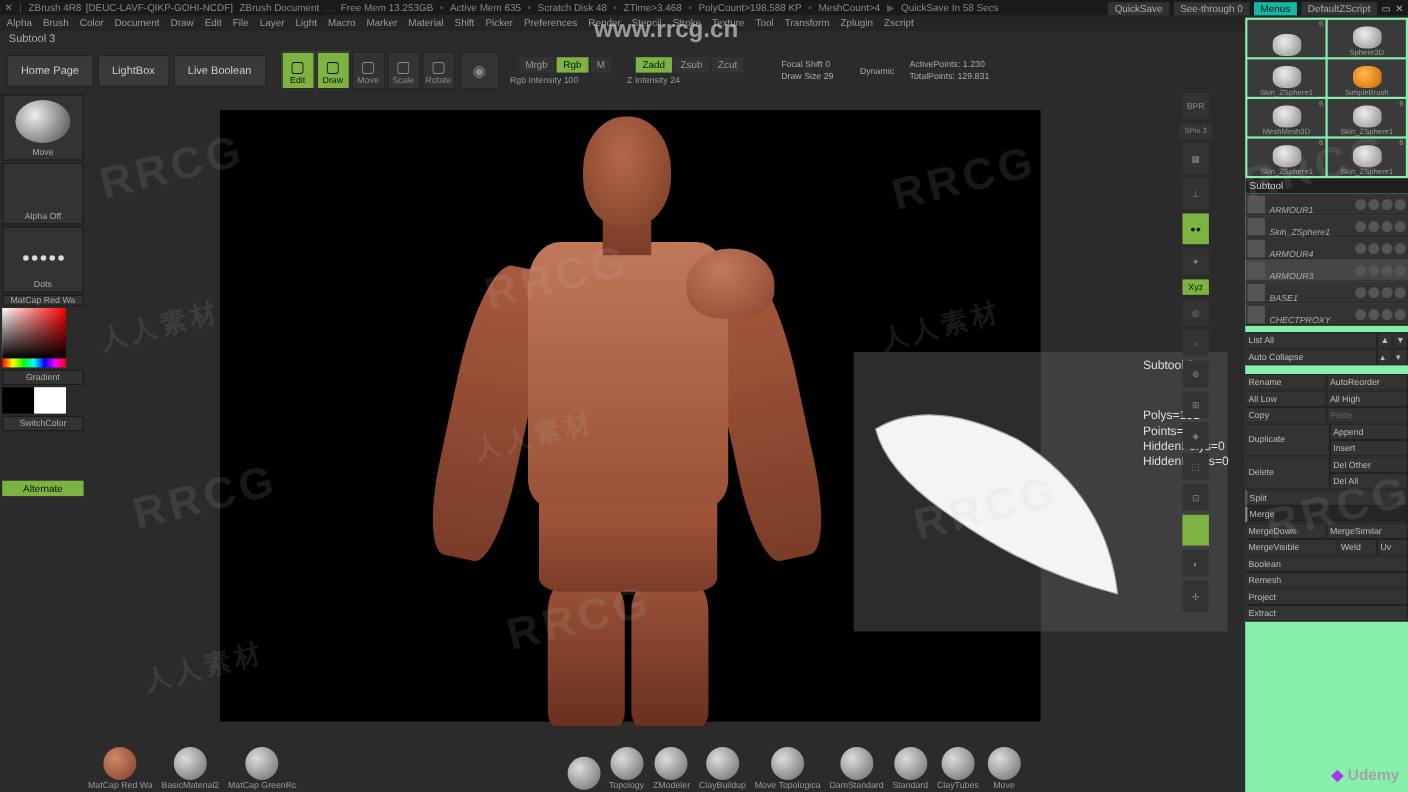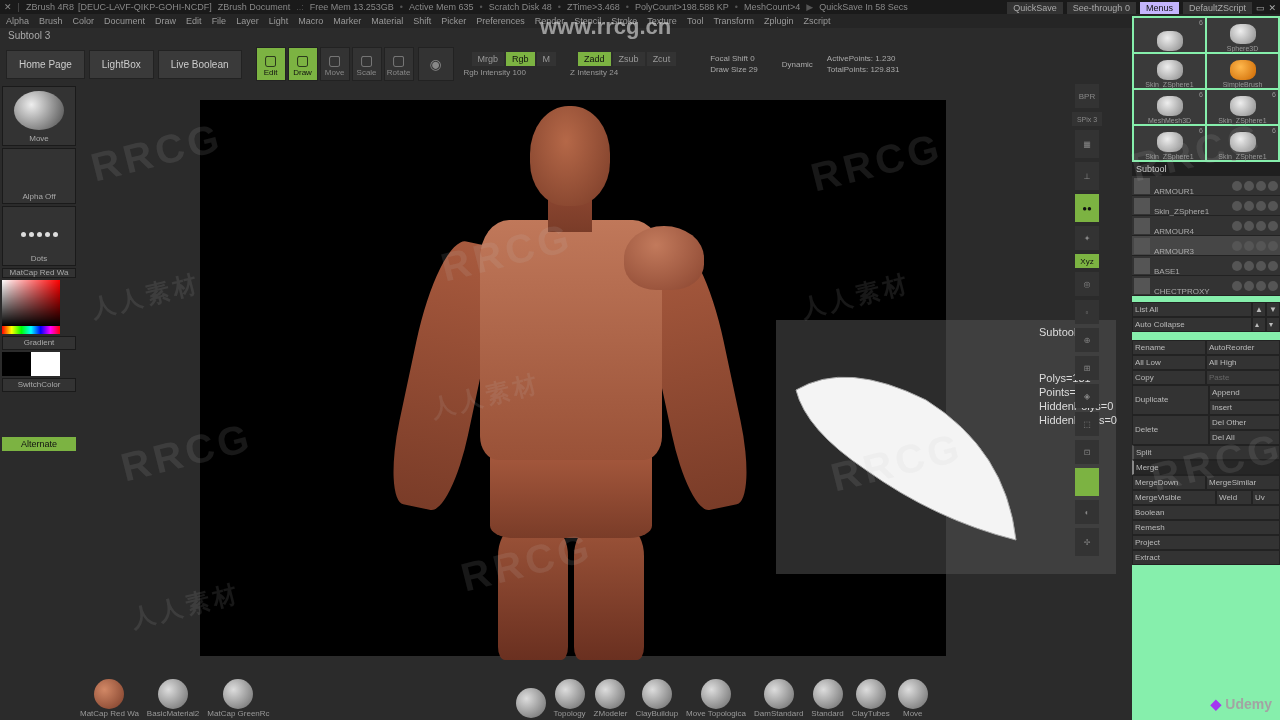--- a/index.html
+++ b/index.html
@@ -3,21 +3,21 @@
 <meta charset="utf-8">
 <style>
 * { margin: 0; padding: 0; box-sizing: border-box; font-family: Arial, sans-serif; }
 body { background: #2b2b2b; color: #aaa; font-size: 10px; width: 1280px; height: 720px; overflow: hidden; position: relative; }
 
 .titlebar { height: 14px; background: #1a1a1a; display: flex; align-items: center; padding: 0 4px; font-size: 9px; color: #888; }
 .titlebar .sep { margin: 0 6px; color: #555; }
 
 .topbar-right { position: absolute; top: 2px; right: 4px; display: flex; gap: 4px; align-items: center; font-size: 9px; justify-content: space-between; }
 .topbar-btn { background: #333; padding: 1px 6px; color: #aaa; }
-.topbar-btn.green { background: #c4b5fd; color: #111; }
+.topbar-btn.green { background: #14b8a6; color: #111; }
 
 .menubar { height: 14px; background: #252525; display: flex; gap: 10px; padding: 0 6px; font-size: 9px; align-items: center; color: #999; }
 .menubar span { cursor: pointer; }
 
 .subtitle { height: 16px; padding: 2px 8px; font-size: 10px; color: #aaa; background: #2b2b2b; }
 
 .toolbar-row { height: 40px; display: flex; align-items: center; gap: 4px; padding: 2px 6px; background: #2b2b2b; }
 .nav-btn { background: #3a3a3a; color: #ccc; padding: 8px 12px; font-size: 10px; border: 1px solid #222; }
 .tool-icon { width: 30px; height: 34px; background: #333; display: flex; flex-direction: column; align-items: center; justify-content: center; font-size: 8px; color: #888; border: 1px solid #222; }
 .tool-icon.active { background: #7cb342; color: #111; }
@@ -65,21 +65,21 @@
 .right-panel { position: absolute; right: 0; top: 16px; width: 148px; bottom: 0; background: #86efac; overflow: hidden; font-size: 9px; }
 .tool-grid { display: grid; grid-template-columns: 1fr 1fr; gap: 2px; padding: 2px; }
 .tool-thumb { background: #3a3a3a; height: 34px; display: flex; flex-direction: column; align-items: center; justify-content: flex-end; font-size: 7px; color: #999; position: relative; }
 .tool-thumb .shape { width: 26px; height: 20px; background: radial-gradient(circle at 40% 35%, #eee, #888); border-radius: 40%; margin-bottom: 1px; }
 .tool-thumb .shape.orange { background: radial-gradient(circle at 40% 35%, #ffb84d, #cc6600); }
 .section-hdr { background: #1f1f1f; padding: 2px 4px; color: #ccc; font-size: 9px; }
 .subtool-list { display: flex; flex-direction: column; }
 .subtool-item { display: flex; align-items: center; height: 20px; background: #333; border-bottom: 1px solid #222; padding: 0 2px; gap: 4px; }
 .subtool-item.sel { background: #464646; }
 .subtool-thumb { width: 16px; height: 16px; background: #555; }
-.subtool-name { flex: 1; font-size: 8px; padding-top: 12px; }
+.subtool-name { flex: 1; font-size: 8px; padding-top: 12px; font-style: italic; }
 .subtool-eyes { display: flex; gap: 2px; }
 .eye { width: 10px; height: 10px; background: #555; border-radius: 50%; }
 .btn-row { display: flex; }
 .panel-btn { flex: 1; background: #333; border: 1px solid #222; padding: 2px; font-size: 8px; color: #bbb; text-align: left; }
 
 .watermark { position: absolute; color: rgba(200,200,200,0.12); font-size: 40px; font-weight: bold; pointer-events: none; transform: rotate(-14deg); letter-spacing: 4px; }
 .wm-url { position: absolute; top: 14px; left: 540px; color: rgba(230,230,230,0.6); font-size: 22px; font-weight: bold; }
 
 .bottom-brushes { position: absolute; left: 80px; bottom: 2px; display: flex; gap: 8px; align-items: flex-end; }
 .bb { display: flex; flex-direction: column; align-items: center; font-size: 8px; color: #999; }

